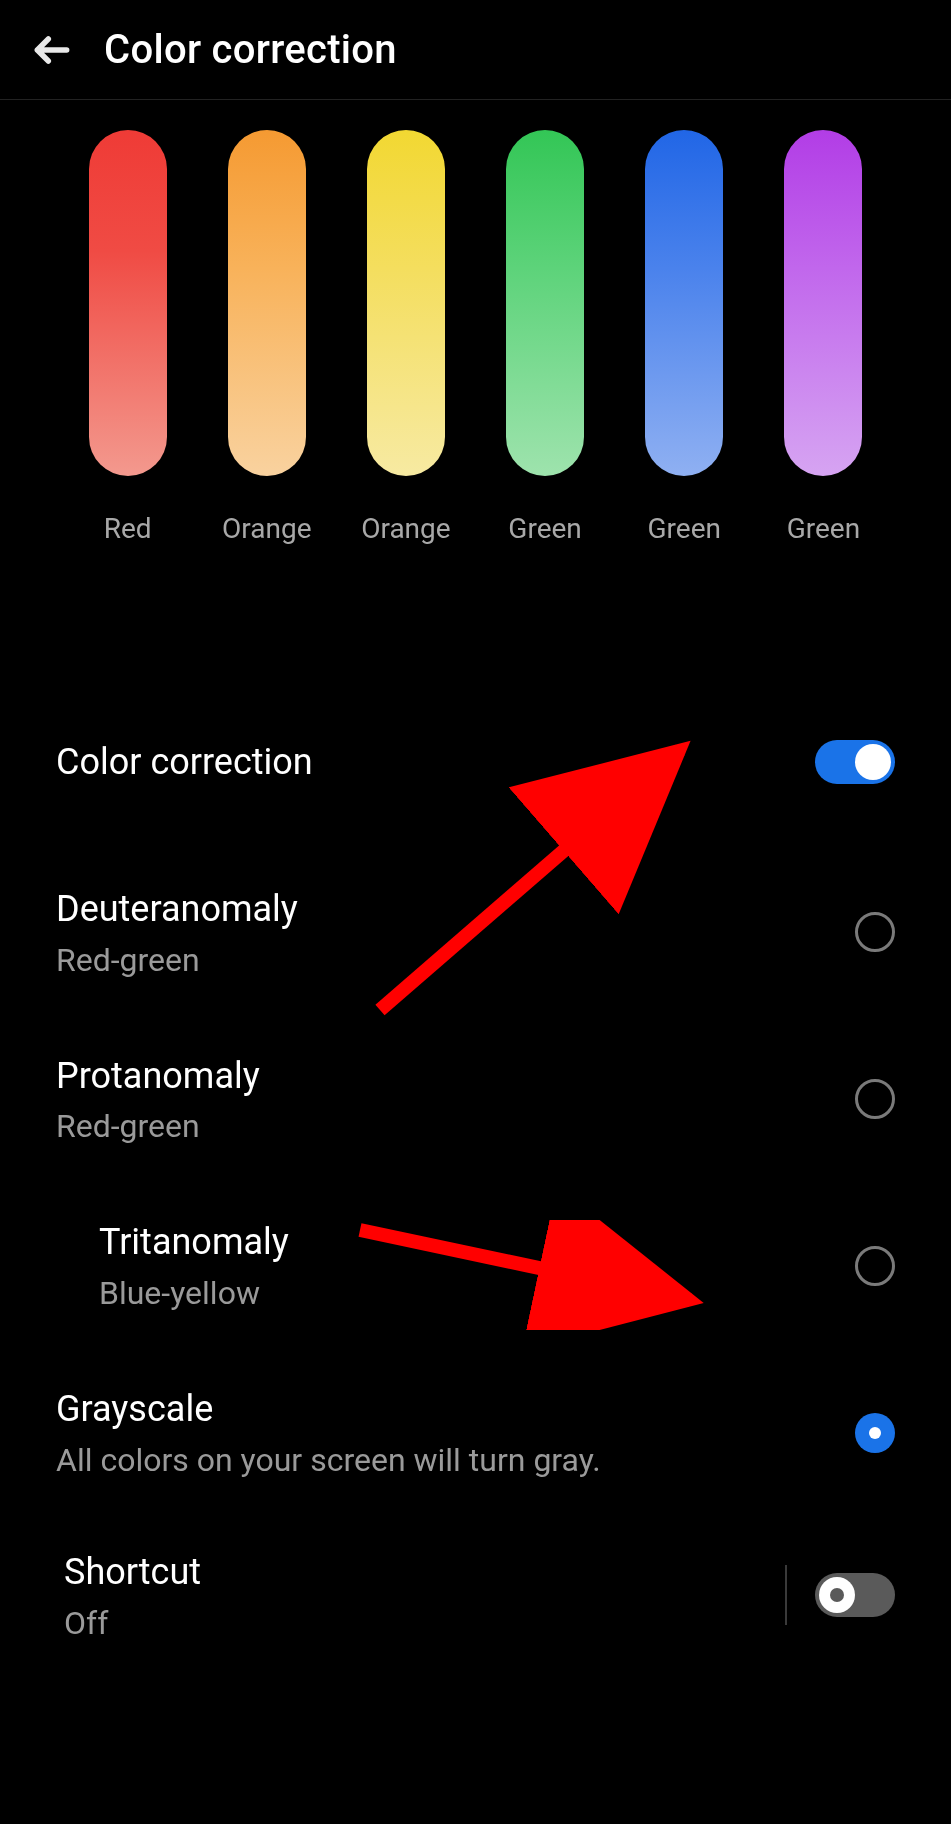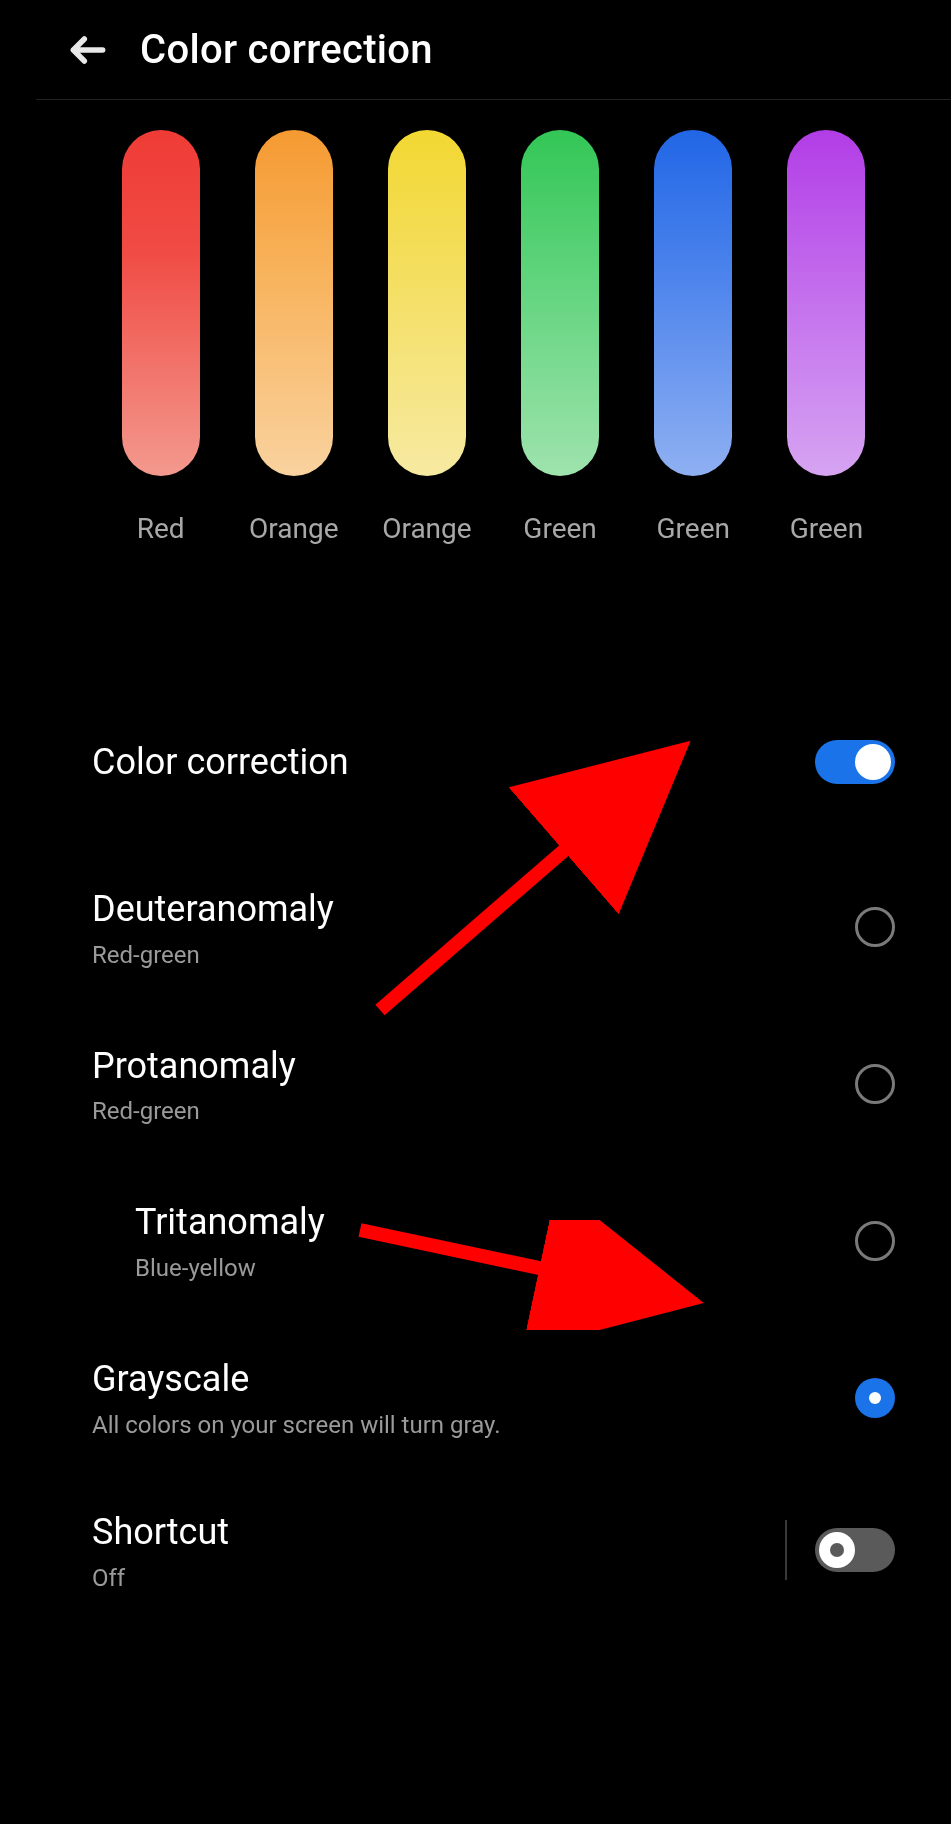--- a/index.html
+++ b/index.html
@@ -1,17 +1,17 @@
 <!DOCTYPE html>
 <html><head>
 <meta charset="utf-8">
 <style>
   * { box-sizing: border-box; margin: 0; padding: 0; }
   html, body { width: 951px; height: 1824px; background: #000; color: #fff; font-family: -apple-system, Roboto, "Helvetica Neue", Arial, sans-serif; }
-  .screen { width: 951px; height: 1824px; position: relative; overflow: hidden; padding-left: 36px; }
+  .screen { width: 951px; height: 1824px; position: relative; overflow: hidden; }
 
   
   .header { display: flex; align-items: center; height: 100px; padding: 0 28px; border-bottom: 1px solid #222; }
   .back-icon { width: 48px; height: 48px; display: flex; align-items: center; justify-content: center; margin-right: 28px; cursor: pointer; }
   .back-icon svg { width: 44px; height: 44px; stroke: #e8e8e8; stroke-width: 3; fill: none; stroke-linecap: round; stroke-linejoin: round; }
   .page-title { font-size: 40px; font-weight: 500; letter-spacing: 0.3px; }
 
   
   .swatches { display: flex; justify-content: space-between; padding: 30px 58px 14px 58px; }
   .swatch-col { flex: 1; display: flex; flex-direction: column; align-items: center; }
@@ -25,21 +25,21 @@
   .bar-green  { background: linear-gradient(to bottom, #33c656 0%, #5dd37a 40%, #9ee3ad 100%); }
   .bar-cyan   { background: linear-gradient(to bottom, #34bccf 0%, #5fcbda 40%, #a2e0e9 100%); }
   .bar-blue   { background: linear-gradient(to bottom, #2166e6 0%, #4a82ec 40%, #8fb0f2 100%); }
   .bar-purple { background: linear-gradient(to bottom, #b23de6 0%, #c167ec 40%, #d6a4f2 100%); }
 
   
   .list { padding: 150px 56px 0 56px; }
   .row { display: flex; align-items: center; justify-content: space-between; padding: 30px 0; }
   .row-text { display: flex; flex-direction: column; }
   .row-title { font-size: 36px; color: #fff; font-weight: 400; line-height: 1.3; }
-  .row-sub { font-size: 24px; color: #9a9a9a; margin-top: 8px; }
+  .row-sub { font-size: 32px; color: #9a9a9a; margin-top: 8px; }
 
   
   .toggle { position: relative; width: 80px; height: 44px; border-radius: 22px; cursor: pointer; }
   .toggle.on { background: #1a73e8; }
   .toggle.off { background: #5a5a5a; }
   .toggle .knob { position: absolute; top: 4px; width: 36px; height: 36px; border-radius: 50%; background: #fff; transition: left 0.15s; }
   .toggle.on .knob { right: 4px; }
   .toggle.off .knob { left: 4px; }
   .toggle.off .knob-hole { position:absolute; top:50%; left:50%; transform:translate(-50%,-50%); width:14px; height:14px; border-radius:50%; background:#5a5a5a; }
 
@@ -129,21 +129,21 @@
         </div>
         <div class="row" style="margin-top: 14px;">
           <div class="row-text">
             <div class="row-title">Grayscale</div>
             <div class="row-sub">All colors on your screen will turn gray.</div>
           </div>
           <div class="radio selected"></div>
         </div>
       </div>
 
-  <div class="row" style="margin-top:10px;">
+  <div class="row" style="margin-top:10px;margin-left:8px;">
     <div class="row-text">
       <div class="row-title">Shortcut</div>
       <div class="row-sub">Off</div>
     </div>
     <div style="display:flex;align-items:center;">
       <div class="shortcut-sep"></div>
       <div class="toggle off">
         <div class="knob">
               <div class="knob-hole"></div>
             </div>

